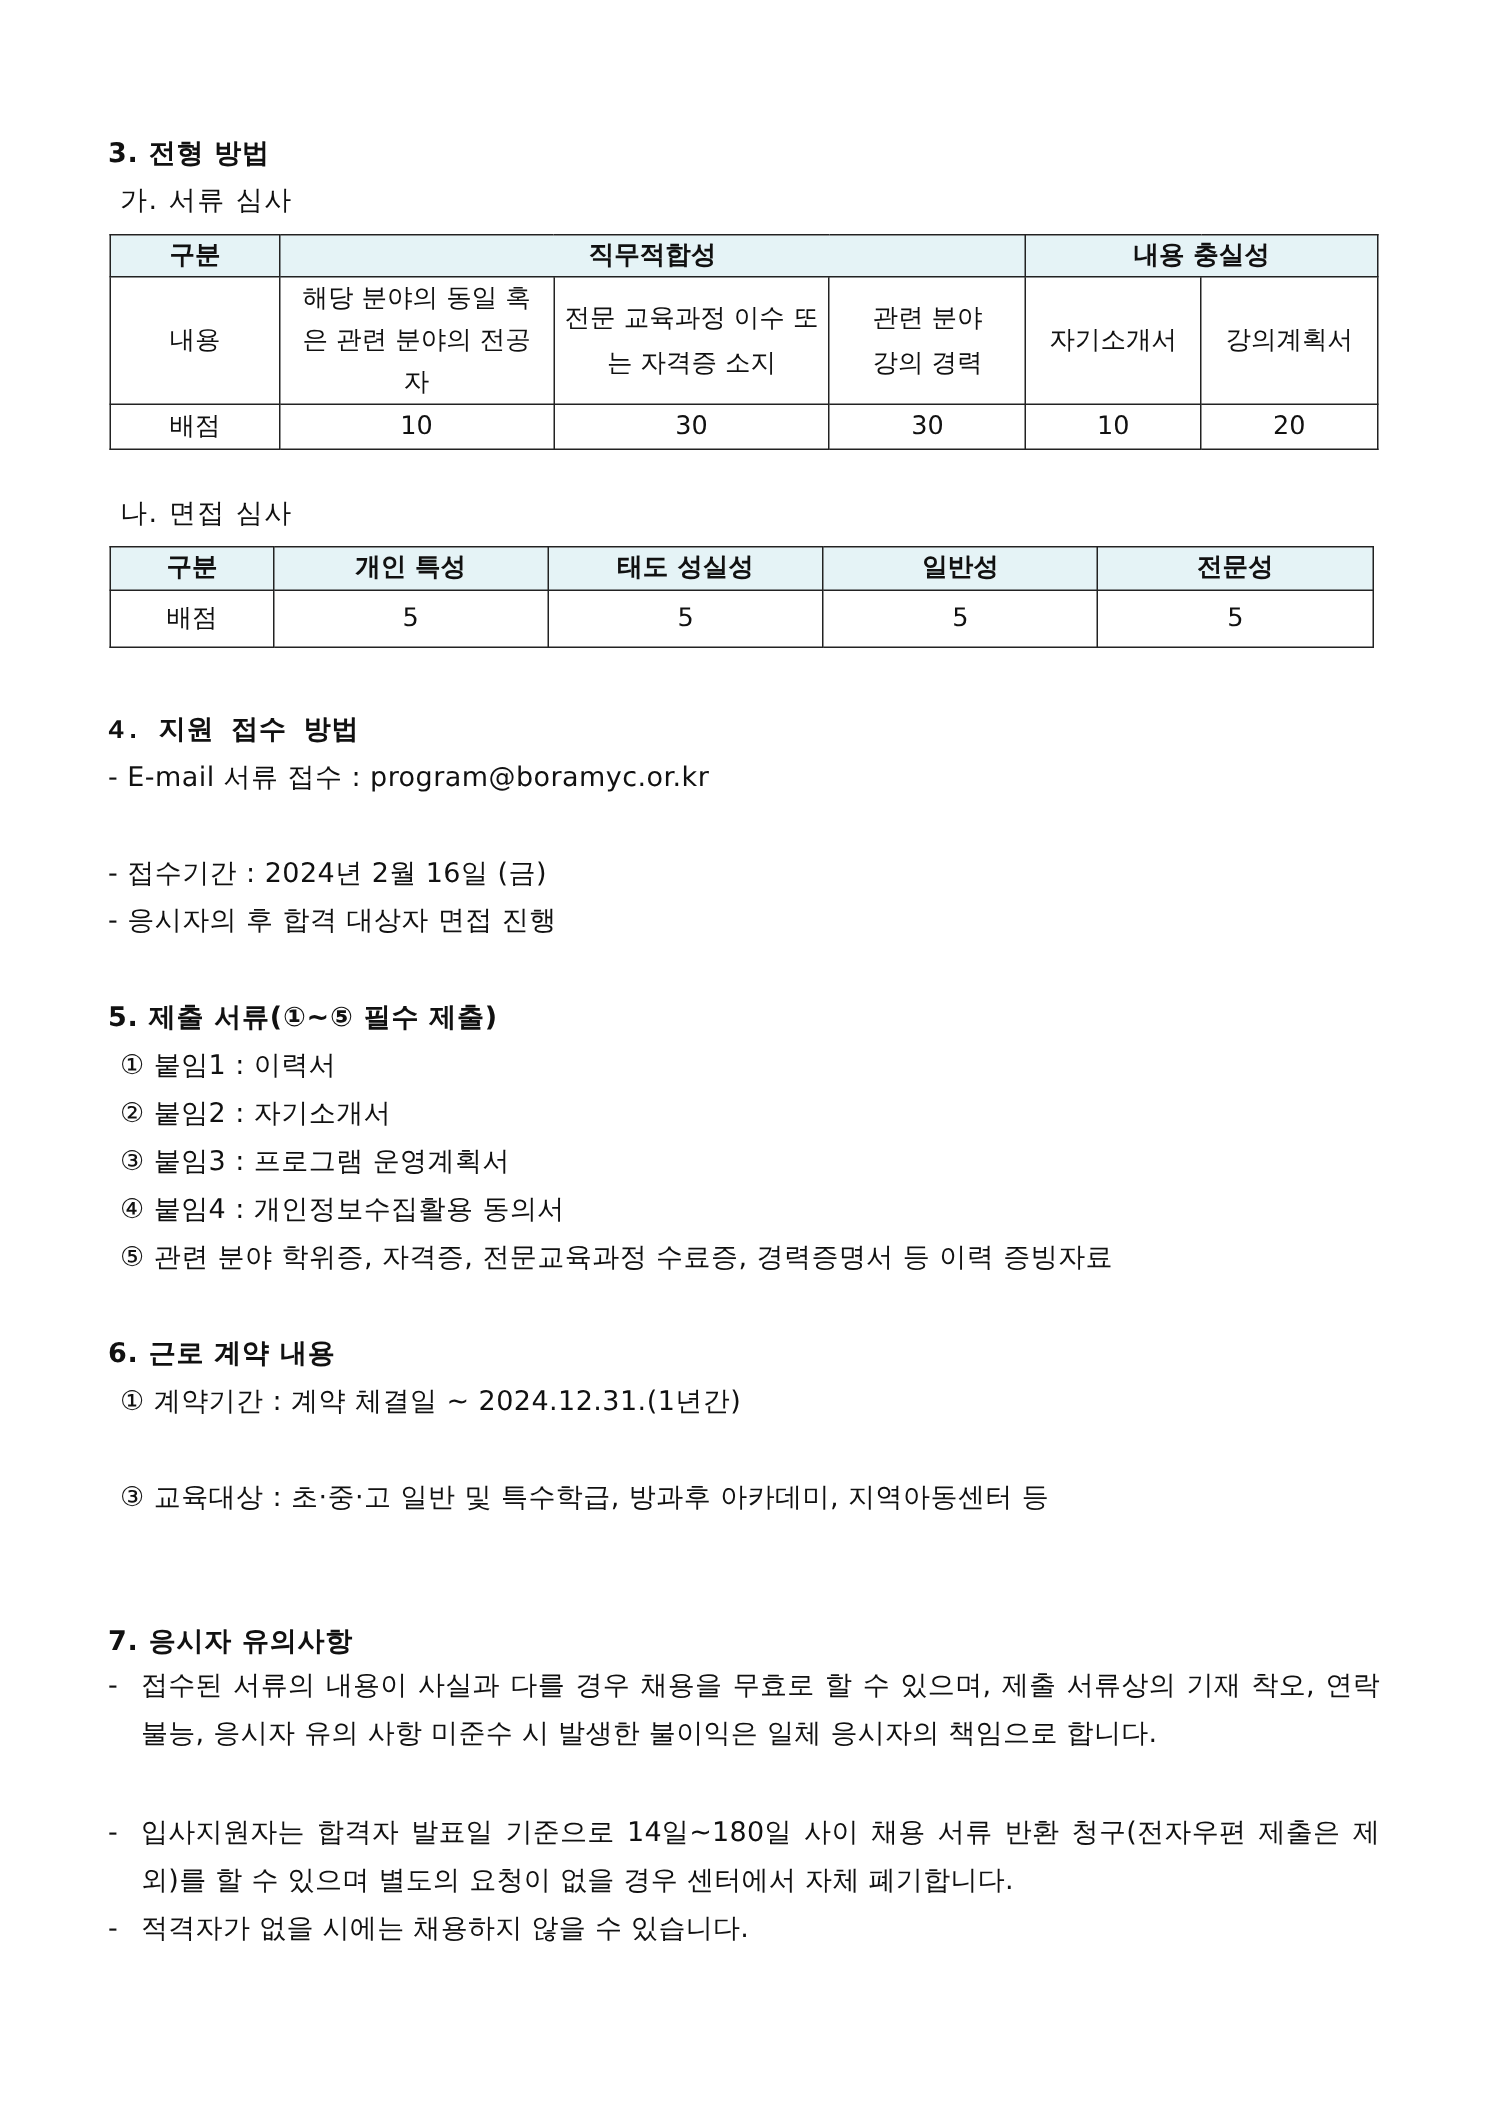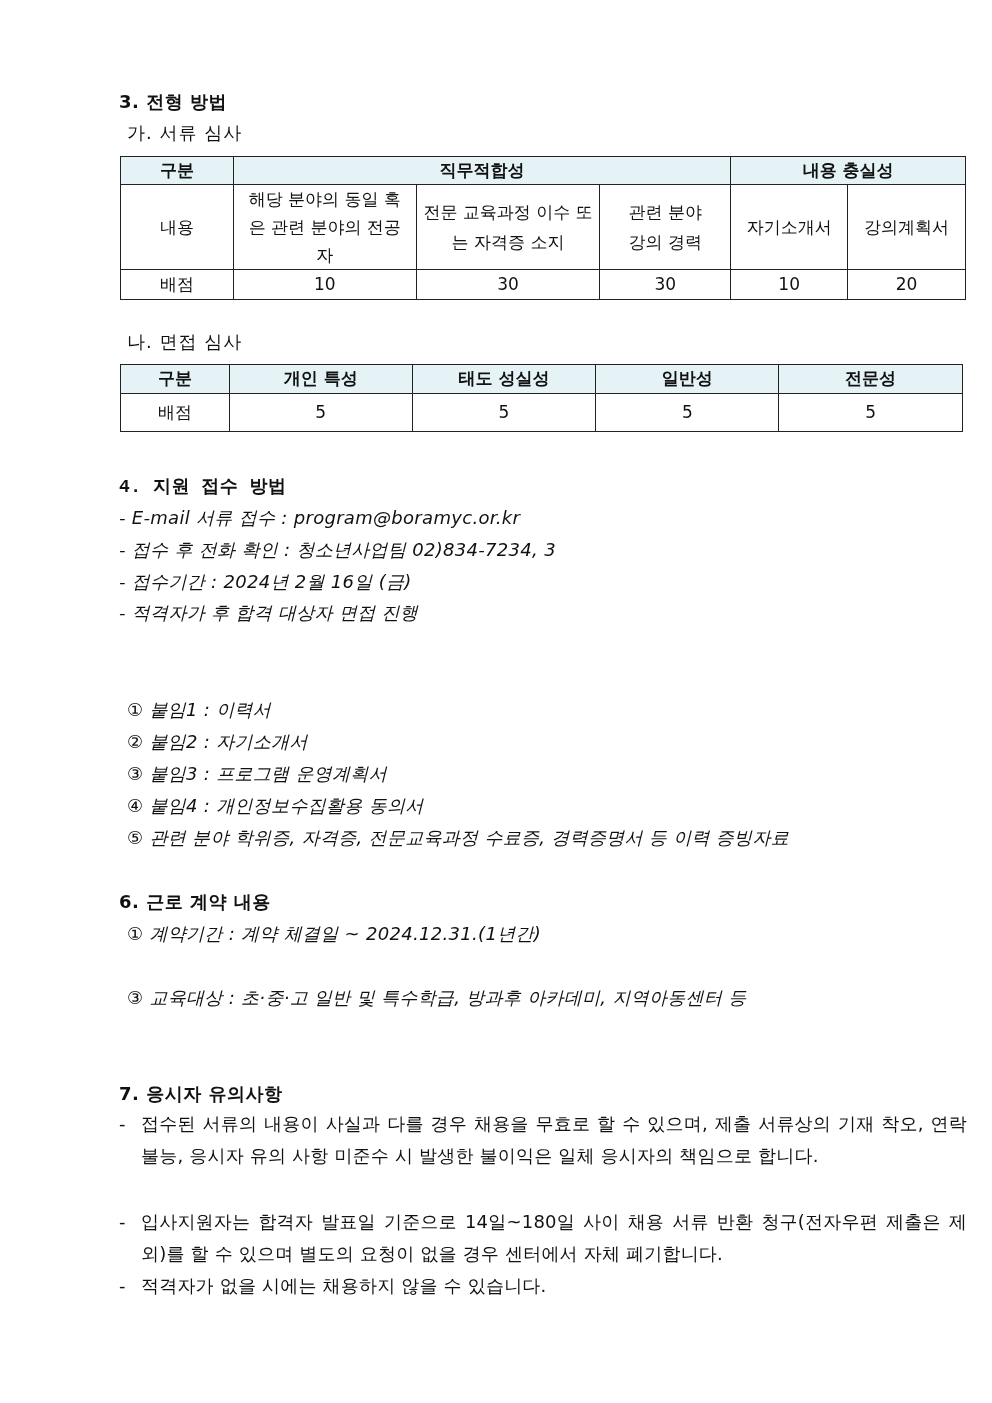--- a/index.html
+++ b/index.html
@@ -1,24 +1,24 @@
 <!DOCTYPE html>
 <html><head>
 <meta charset="utf-8">
 <style>
   html, body { margin: 0; padding: 0; background: #ffffff; }
   body {
     width: 992px; height: 1403px; position: relative; overflow: hidden;
     font-family: "DejaVu Sans", "Liberation Sans", sans-serif;
     color: #111;
   }
-  .page { position: absolute; left: 0; top: 0; width: 864px; height: 1403px; margin-left: 47px; }
+  .page { position: absolute; left: 0; top: 0; width: 864px; height: 1403px; }
   .h { position: absolute; font-weight: bold; font-size: 18px; letter-spacing: 0.5px; }
   .sub { position: absolute; font-size: 18px; letter-spacing: 1px; }
-  .line { position: absolute; font-size: 18px; white-space: nowrap; letter-spacing: 0.3px; font-style: italic; }
+  .line { position: absolute; font-size: 18px; white-space: nowrap; letter-spacing: 0.3px; }
   table { position: absolute; border-collapse: collapse; font-size: 17px; }
   td, th { border: 1px solid #222; text-align: center; padding: 0; line-height: 1.6; }
   th { background: #E5F3F6; font-weight: bold; }
   .para { position: absolute; font-size: 18px; line-height: 32px; letter-spacing: 0.2px; }
   .para .dash { position: absolute; left: 0; top: 0; }
   .para .txt { margin-left: 22px; text-align: justify; }
 </style>
 </head>
 <body>
 
@@ -84,24 +84,24 @@
       <td>5</td>
       <td>5</td>
       <td>5</td>
       <td>5</td>
     </tr>
   </tbody>
     </table>
 
   <div class="h" style="left:72px; top:474px;font-family:Liberation Mono, monospace;">4. 지원 접수 방법</div>
   <div class="line" style="left:72px; top:506px;">- E-mail 서류 접수 : program@boramyc.or.kr</div>
-  <div class="line" style="left:72px; top:538px;">- 접수 후 전화 확인 : 청소년사업팀 02)834-7234, 3</div>
   <div class="line" style="left:72px; top:570px;">- 접수기간 : 2024년 2월 16일 (금)</div>
-  <div class="line" style="left:72px; top:601px;">- 적격자가 후 합격 대상자 면접 진행</div>
+  <div class="line" style="left:72px; top:601px;">- 응시자의 후 합격 대상자 면접 진행</div>
 
+  <div class="h" style="left:72px; top:666px;">5. 제출 서류(①~⑤ 필수 제출)</div>
   <div class="line" style="left:80px; top:698px;">① 붙임1 : 이력서</div>
   <div class="line" style="left:80px; top:730px;">② 붙임2 : 자기소개서</div>
   <div class="line" style="left:80px; top:762px;">③ 붙임3 : 프로그램 운영계획서</div>
   <div class="line" style="left:80px; top:794px;">④ 붙임4 : 개인정보수집활용 동의서</div>
   <div class="line" style="left:80px; top:826px;">⑤ 관련 분야 학위증, 자격증, 전문교육과정 수료증, 경력증명서 등 이력 증빙자료</div>
 
   <div class="h" style="left:72px; top:890px;">6. 근로 계약 내용</div>
   <div class="line" style="left:80px; top:922px;">① 계약기간 : 계약 체결일 ~ 2024.12.31.(1년간)</div>
   <div class="line" style="left:80px; top:986px;">③ 교육대상 : 초·중·고 일반 및 특수학급, 방과후 아카데미, 지역아동센터 등</div>
 

